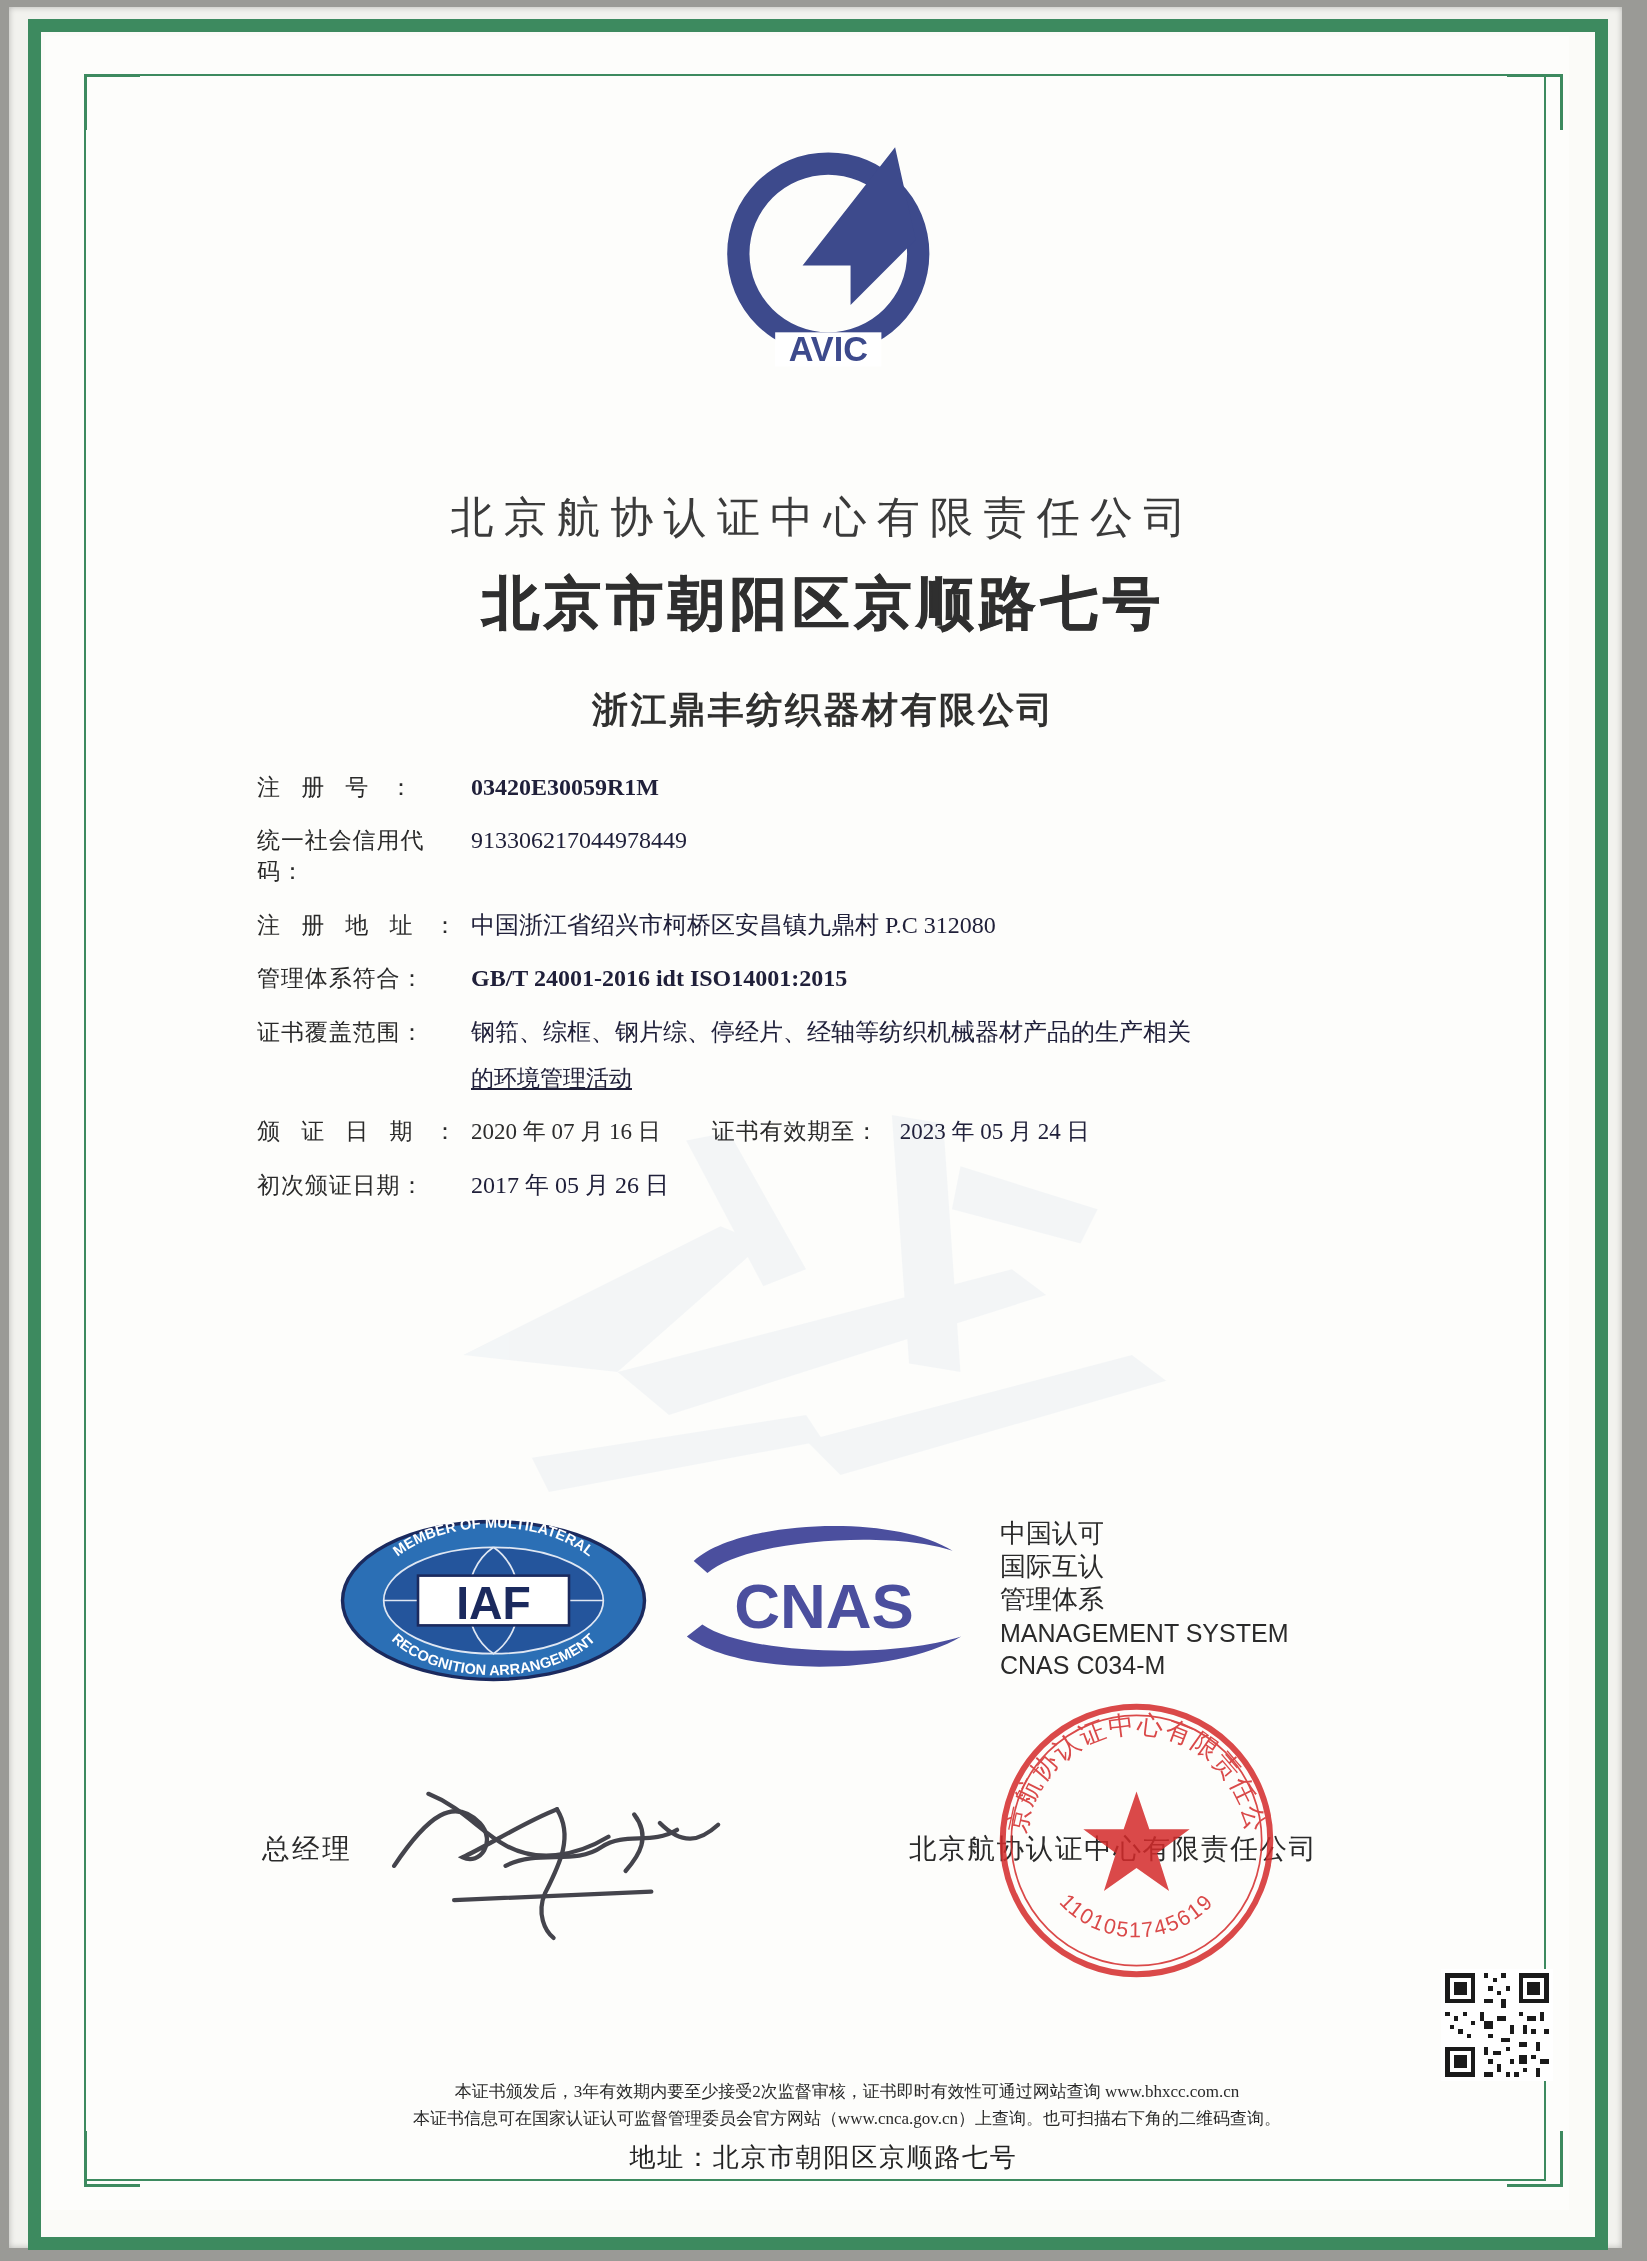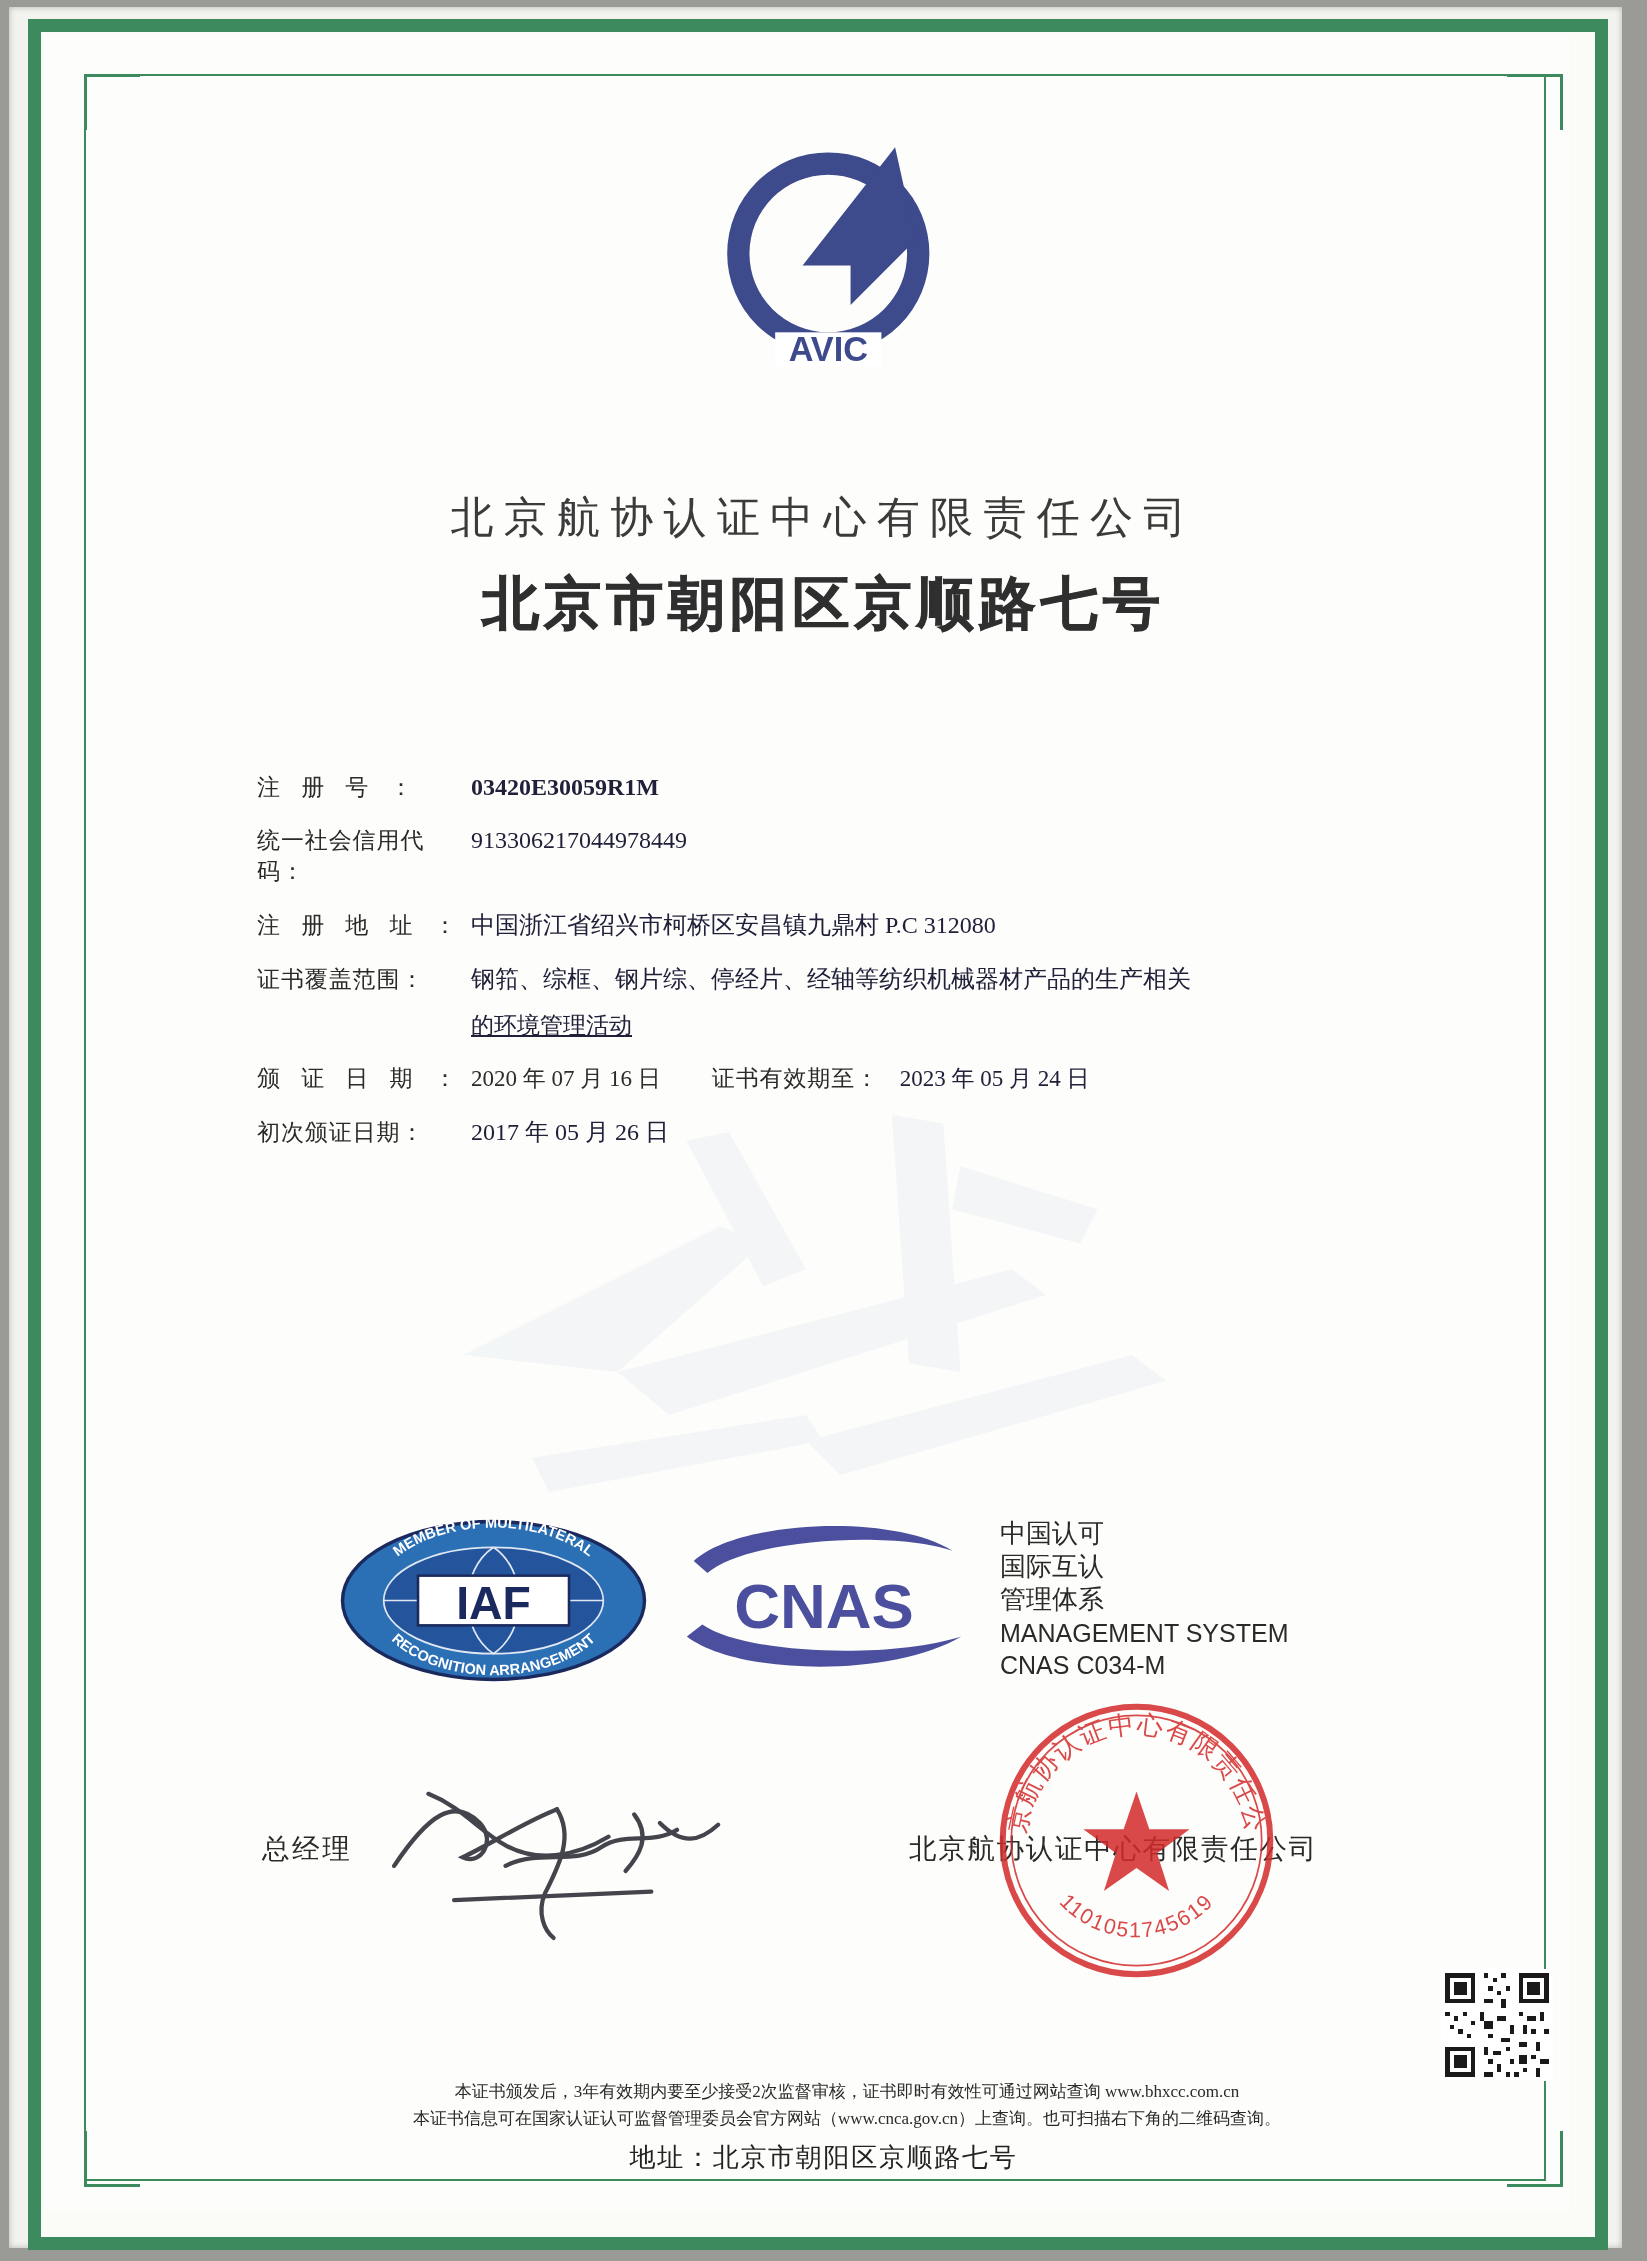--- a/index.html
+++ b/index.html
@@ -299,33 +299,38 @@
     <path d="M150 18 A118 118 0 1 0 150 254 A118 118 0 0 0 150 18 Z
              M150 44 A92 92 0 1 1 150 228 A92 92 0 1 1 150 44 Z" fill="#3d4a8c"></path>
     <path d="M228 12 L120 150 L176 150 L176 196 L252 120 Z" fill="#3d4a8c"></path>
     <path d="M118 152 L176 152 L176 198 Z" fill="#ffffff" opacity="0.0"></path>
     <rect x="88" y="228" width="124" height="40" fill="#ffffff"></rect>
     <text x="150" y="262" text-anchor="middle" font-family="Liberation Sans, sans-serif" font-size="40" font-weight="bold" fill="#3d4a8c">AVIC</text>
   </svg>
 
   <div class="org-name">北京航协认证中心有限责任公司</div>
   <div class="cert-title">北京市朝阳区京顺路七号</div>
+  <div class="company">浙江鼎丰纺织器材有限公司</div>
 
   <div class="fields">
     <div class="row">
       <div class="label sp">注 册 号 ：</div>
       <div class="value bold">03420E30059R1M</div>
     </div>
     <div class="row">
       <div class="label">统一社会信用代码：</div>
       <div class="value">913306217044978449</div>
     </div>
     <div class="row">
       <div class="label sp">注 册 地 址 ：</div>
       <div class="value">中国浙江省绍兴市柯桥区安昌镇九鼎村    P.C 312080</div>
+    </div>
+    <div class="row">
+      <div class="label">管理体系符合：</div>
+      <div class="value bold">GB/T 24001-2016 idt ISO14001:2015</div>
     </div>
     <div class="row">
       <div class="label">证书覆盖范围：</div>
       <div class="value">钢筘、综框、钢片综、停经片、经轴等纺织机械器材产品的生产相关</div>
     </div>
     <div class="sub-line">的环境管理活动</div>
 
     <div class="row dates">
       <div class="label sp">颁 证 日 期 ：</div>
       <div>2020 年 07 月 16 日</div>

